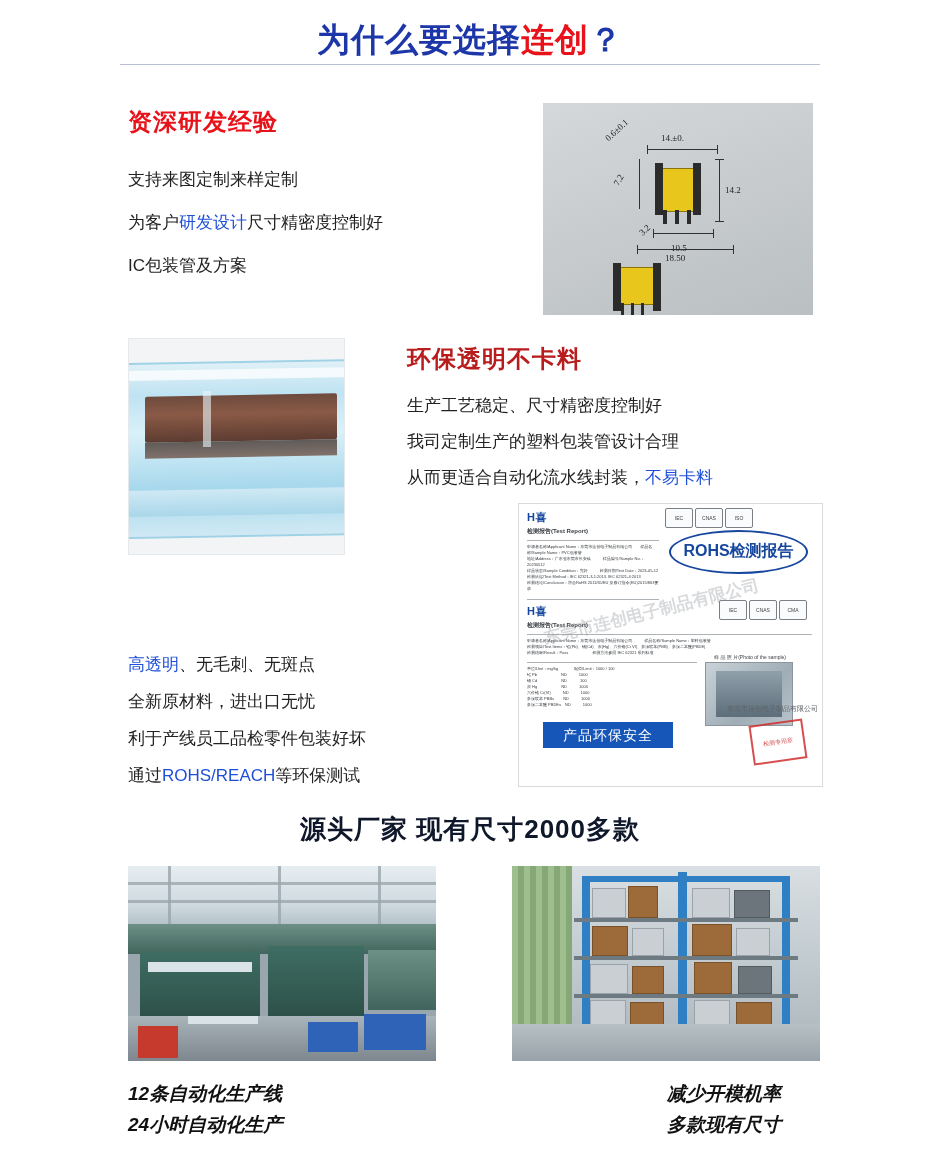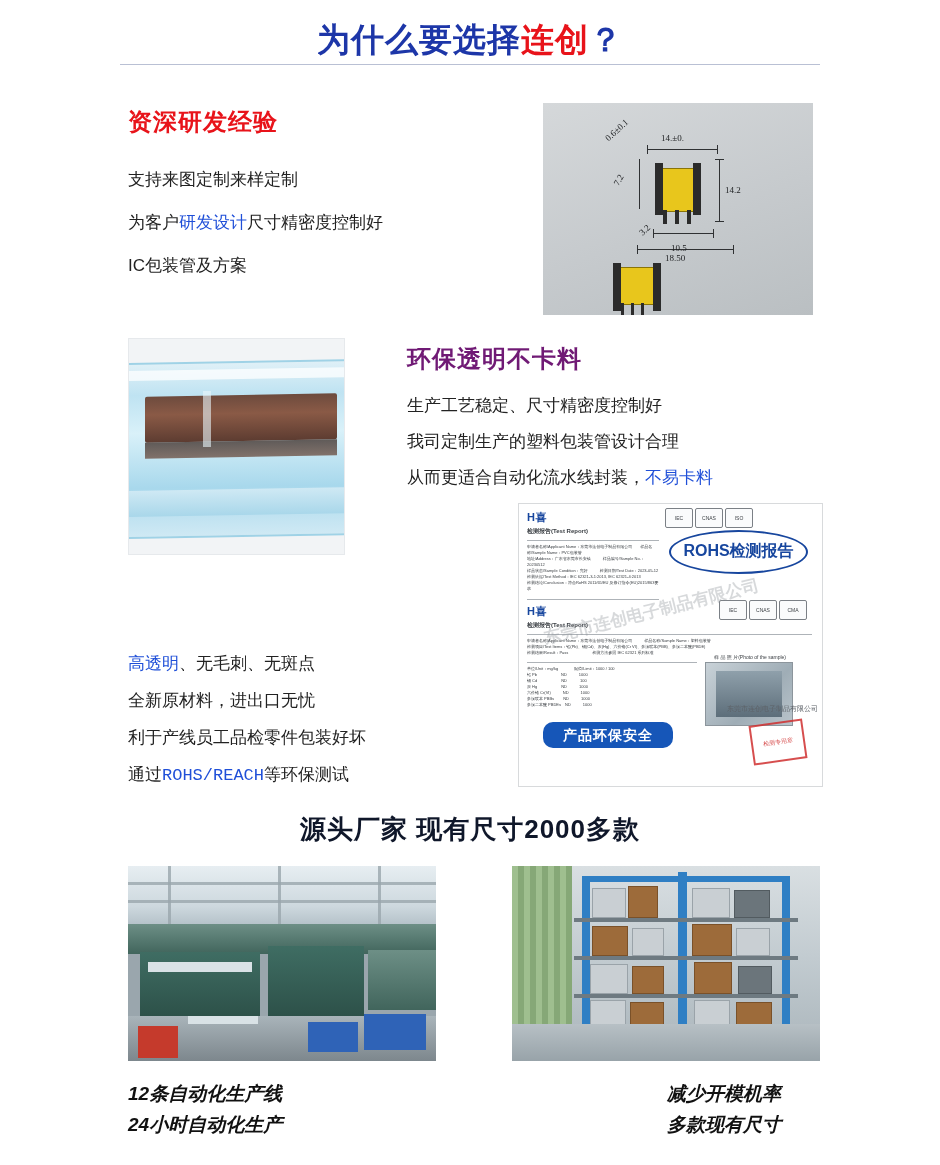--- a/index.html
+++ b/index.html
@@ -179,21 +179,21 @@
     background: rgba(255,255,255,.75);
     transform: skewY(-1deg);
   }
 
   .s2-title {
     position: absolute;
     left: 407px;
     top: 343px;
     font-size: 24px;
     font-weight: bold;
-    color: #701a75;
+    color: #b91c1c;
     letter-spacing: 1px;
   }
   .s2-lines {
     position: absolute;
     left: 407px;
     top: 388px;
     width: 470px;
   }
   .s2-lines .line {
     font-size: 17px;
@@ -281,25 +281,25 @@
   }
   .rep-banner {
     position: absolute;
     left: 24px;
     top: 218px;
     width: 130px;
     height: 26px;
     background: #1656b8;
     color: #fff;
     font-size: 14px;
-    font-weight: bold;
+    font-weight: normal;
     text-align: center;
     line-height: 26px;
     letter-spacing: 1px;
-    border-radius: 10px;
+    border-radius: 0;
   }
   .rep-stamp {
     position: absolute;
     left: 232px;
     top: 218px;
     width: 50px;
     height: 36px;
     border: 2px solid #d03030;
     color: #d03030;
     font-size: 6px;
@@ -333,21 +333,20 @@
   .s3-lines {
     position: absolute;
     left: 128px;
     top: 646px;
     width: 380px;
   }
   .s3-lines .line {
     font-size: 17px;
     line-height: 37px;
     color: #222;
-    font-family: Liberation Mono, monospace;
   }
   .s3-lines .blue {
     color: #1f4fd8;
   }
 
   
   .s4-title {
     position: absolute;
     left: 0;
     top: 812px;

